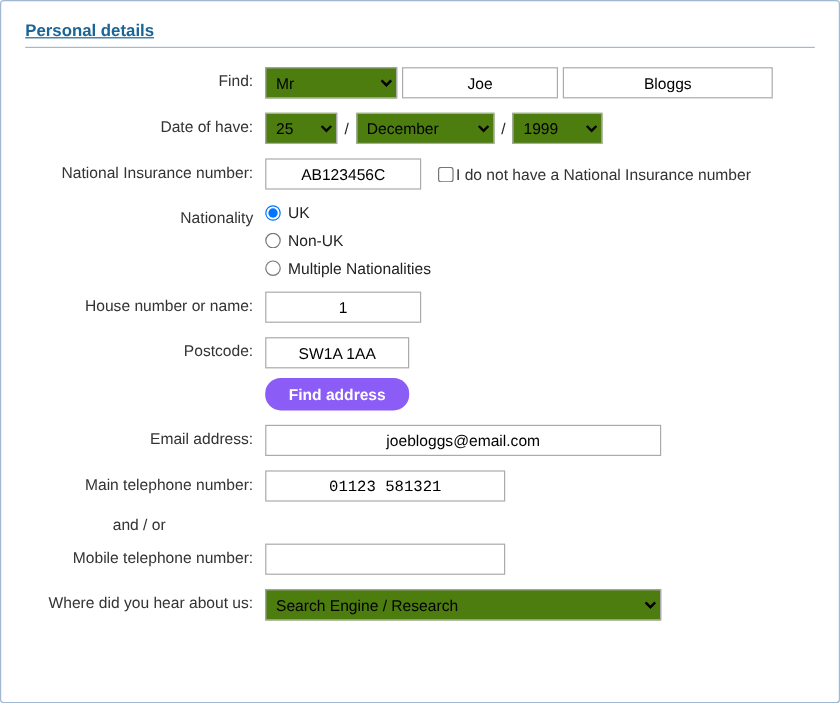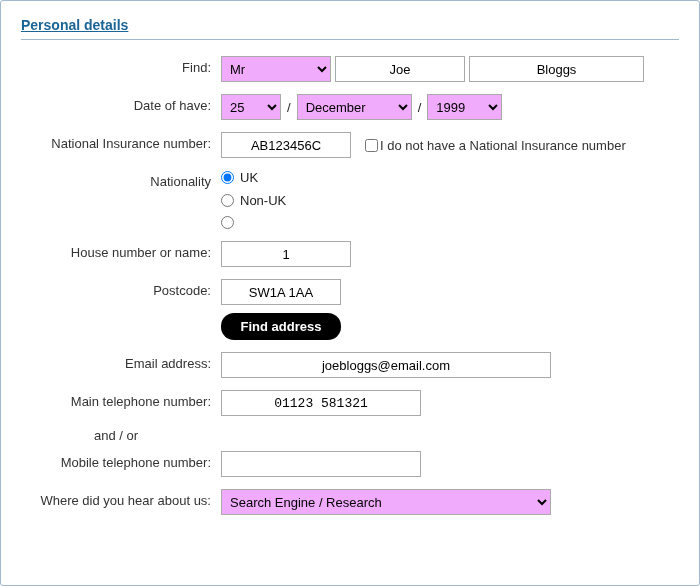--- a/index.html
+++ b/index.html
@@ -49,21 +49,21 @@
       padding: 3px 5px;
       font-size: 13px;
       height: 26px;
       text-align: center;
     }
     select {
       border: 1px solid #aaa;
       padding: 2px 4px;
       font-size: 13px;
       height: 26px;
-      background: #f0abfc;
+      background: #4d7c0f;
     }
     .name-title-select {
       width: 110px;
     }
     .name-first {
       width: 130px;
     }
     .name-last {
       width: 175px;
     }
@@ -99,21 +99,21 @@
     input[type="radio"] {
       margin: 0;
     }
     .house-input {
       width: 130px;
     }
     .postcode-input {
       width: 120px;
     }
     .find-address-btn {
-      background-color: #000000;
+      background-color: #8b5cf6;
       color: #fff;
       border: none;
       padding: 6px 16px;
       font-size: 13px;
       font-weight: bold;
       cursor: pointer;
       border-radius: 13px;
     }
     .email-input {
       width: 330px;
@@ -215,20 +215,21 @@
       <label class="radio-option">
         <input type="radio" name="nationality" checked="" style="">
         <span>UK</span>
       </label>
       <label class="radio-option">
         <input type="radio" name="nationality" style="">
         <span>Non-UK</span>
       </label>
       <label class="radio-option">
         <input type="radio" name="nationality" style="">
+        <span>Multiple Nationalities</span>
       </label>
     </div>
   </div>
 
   <div class="form-row">
     <div class="form-label">House number or name:</div>
     <div class="form-control-group">
       <input type="text" class="house-input" value="1" style="">
     </div>
   </div>

